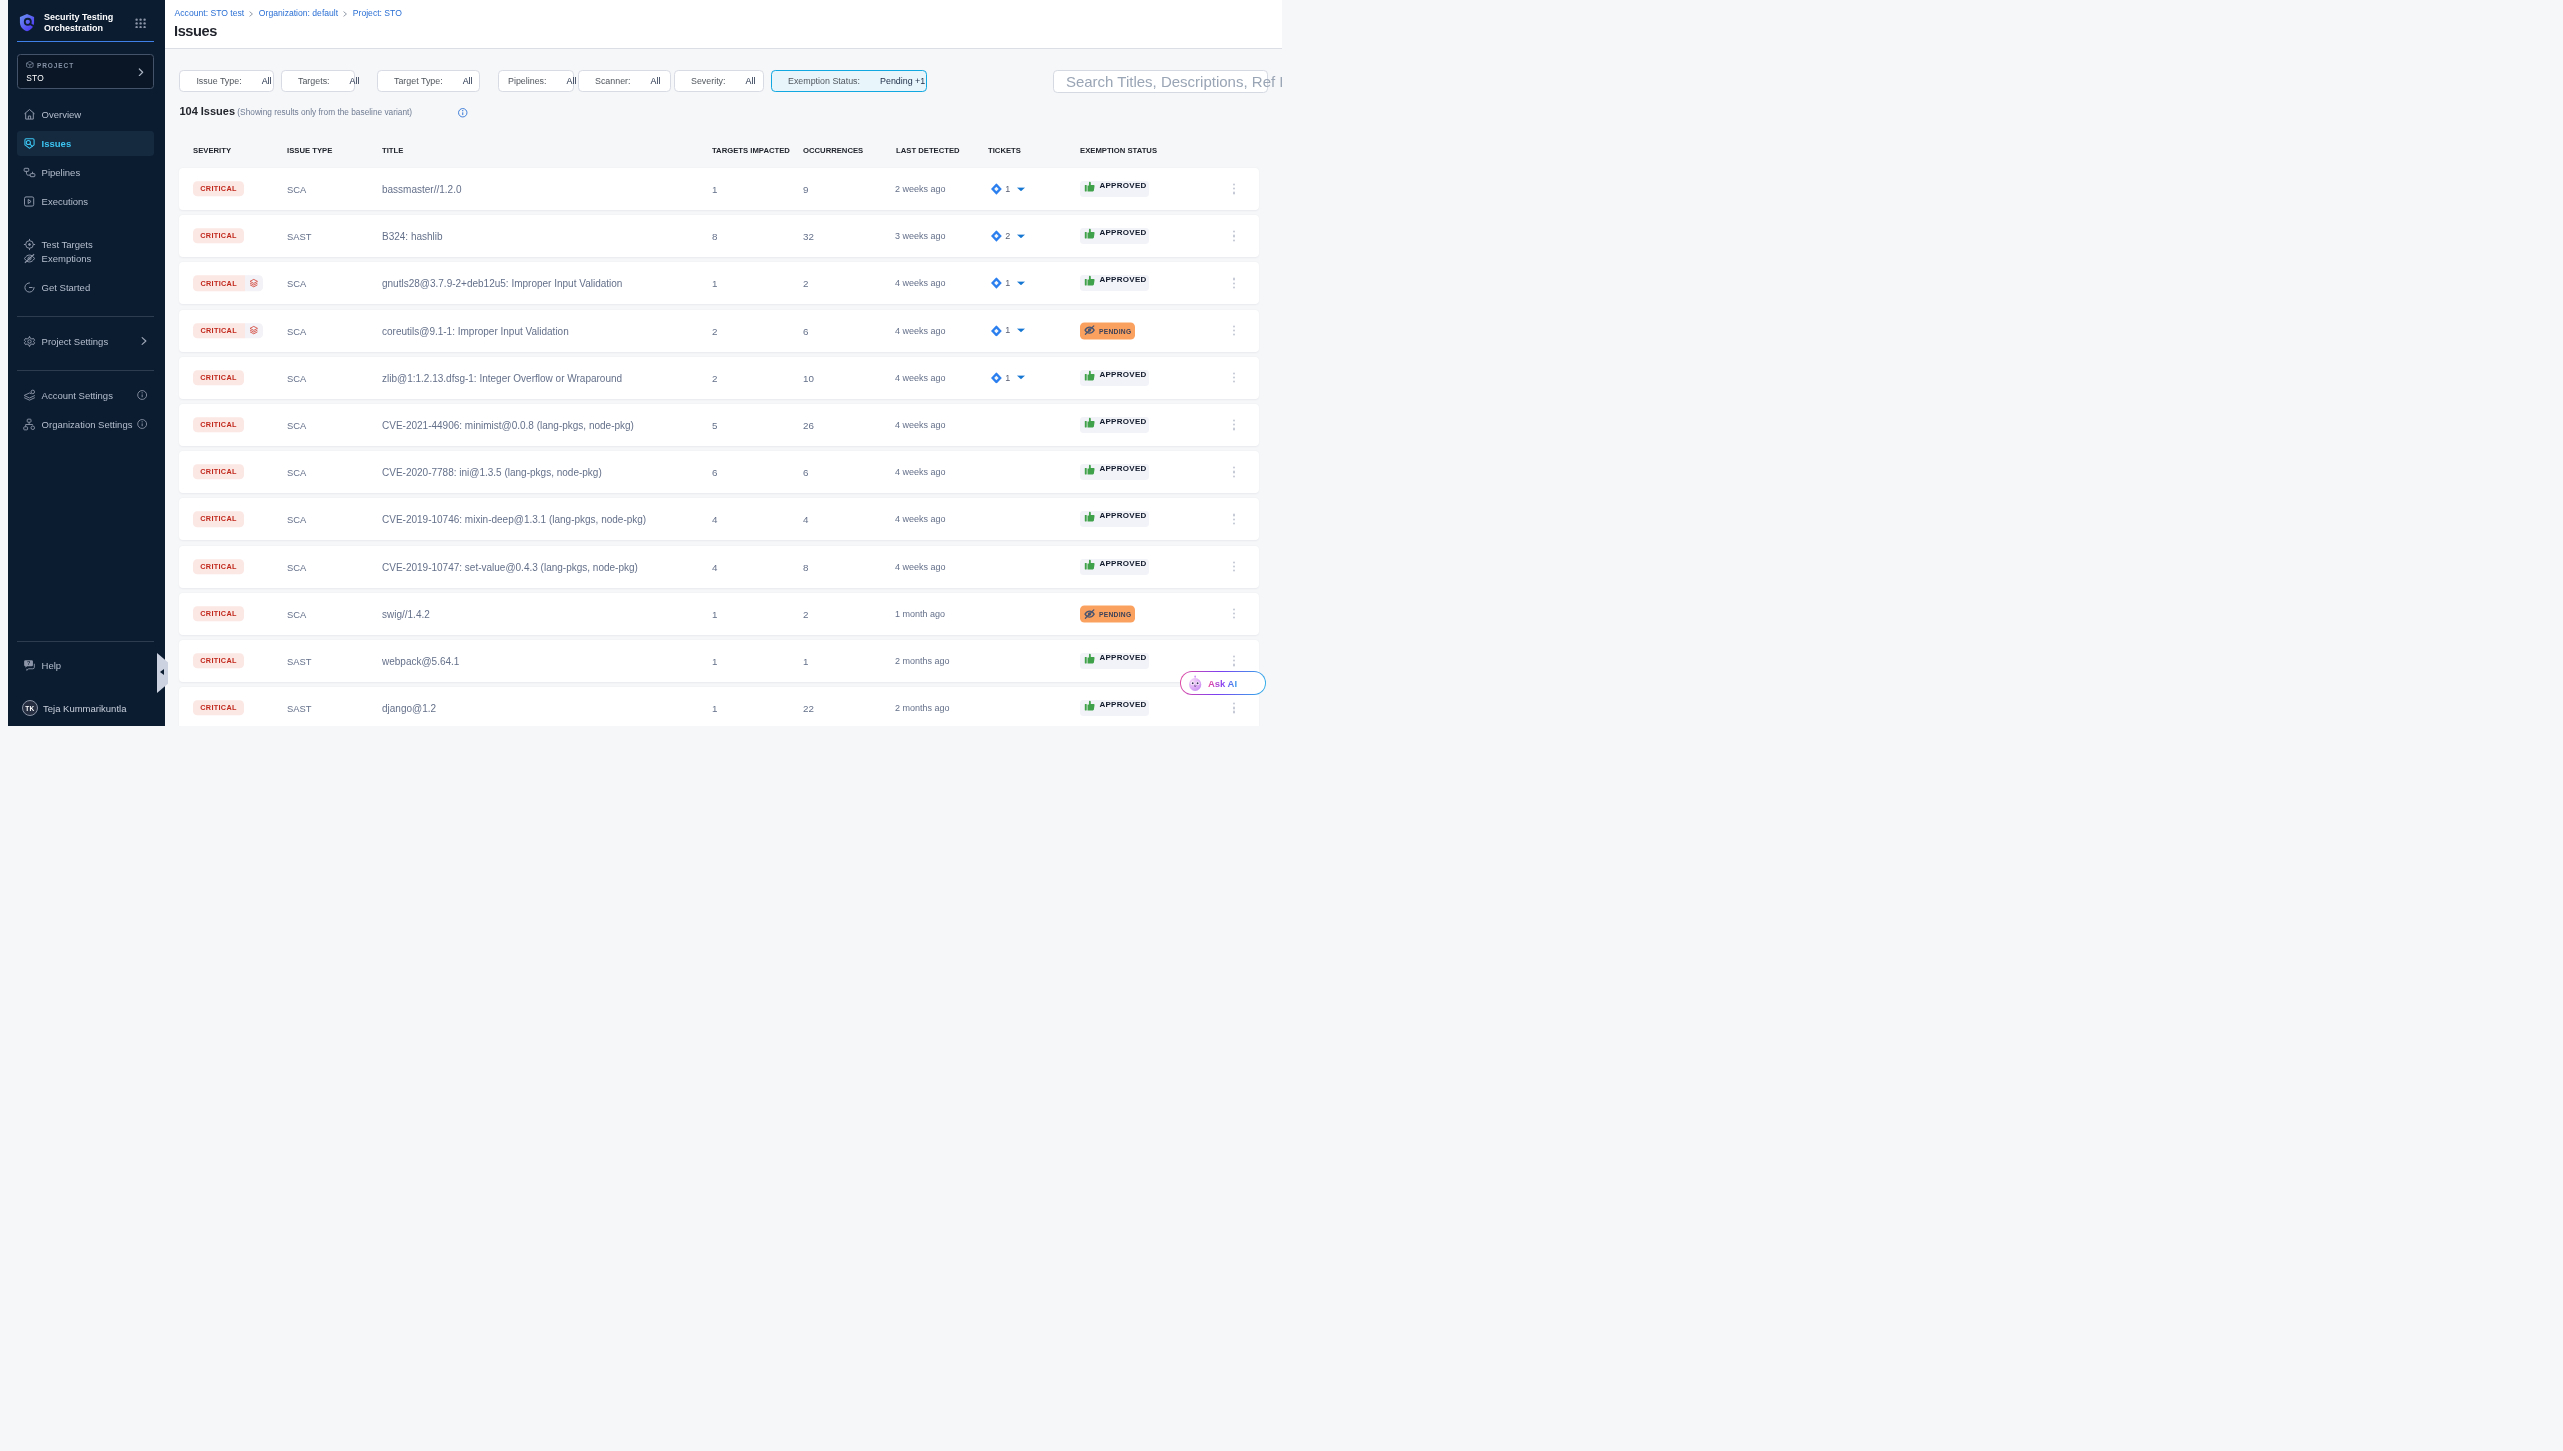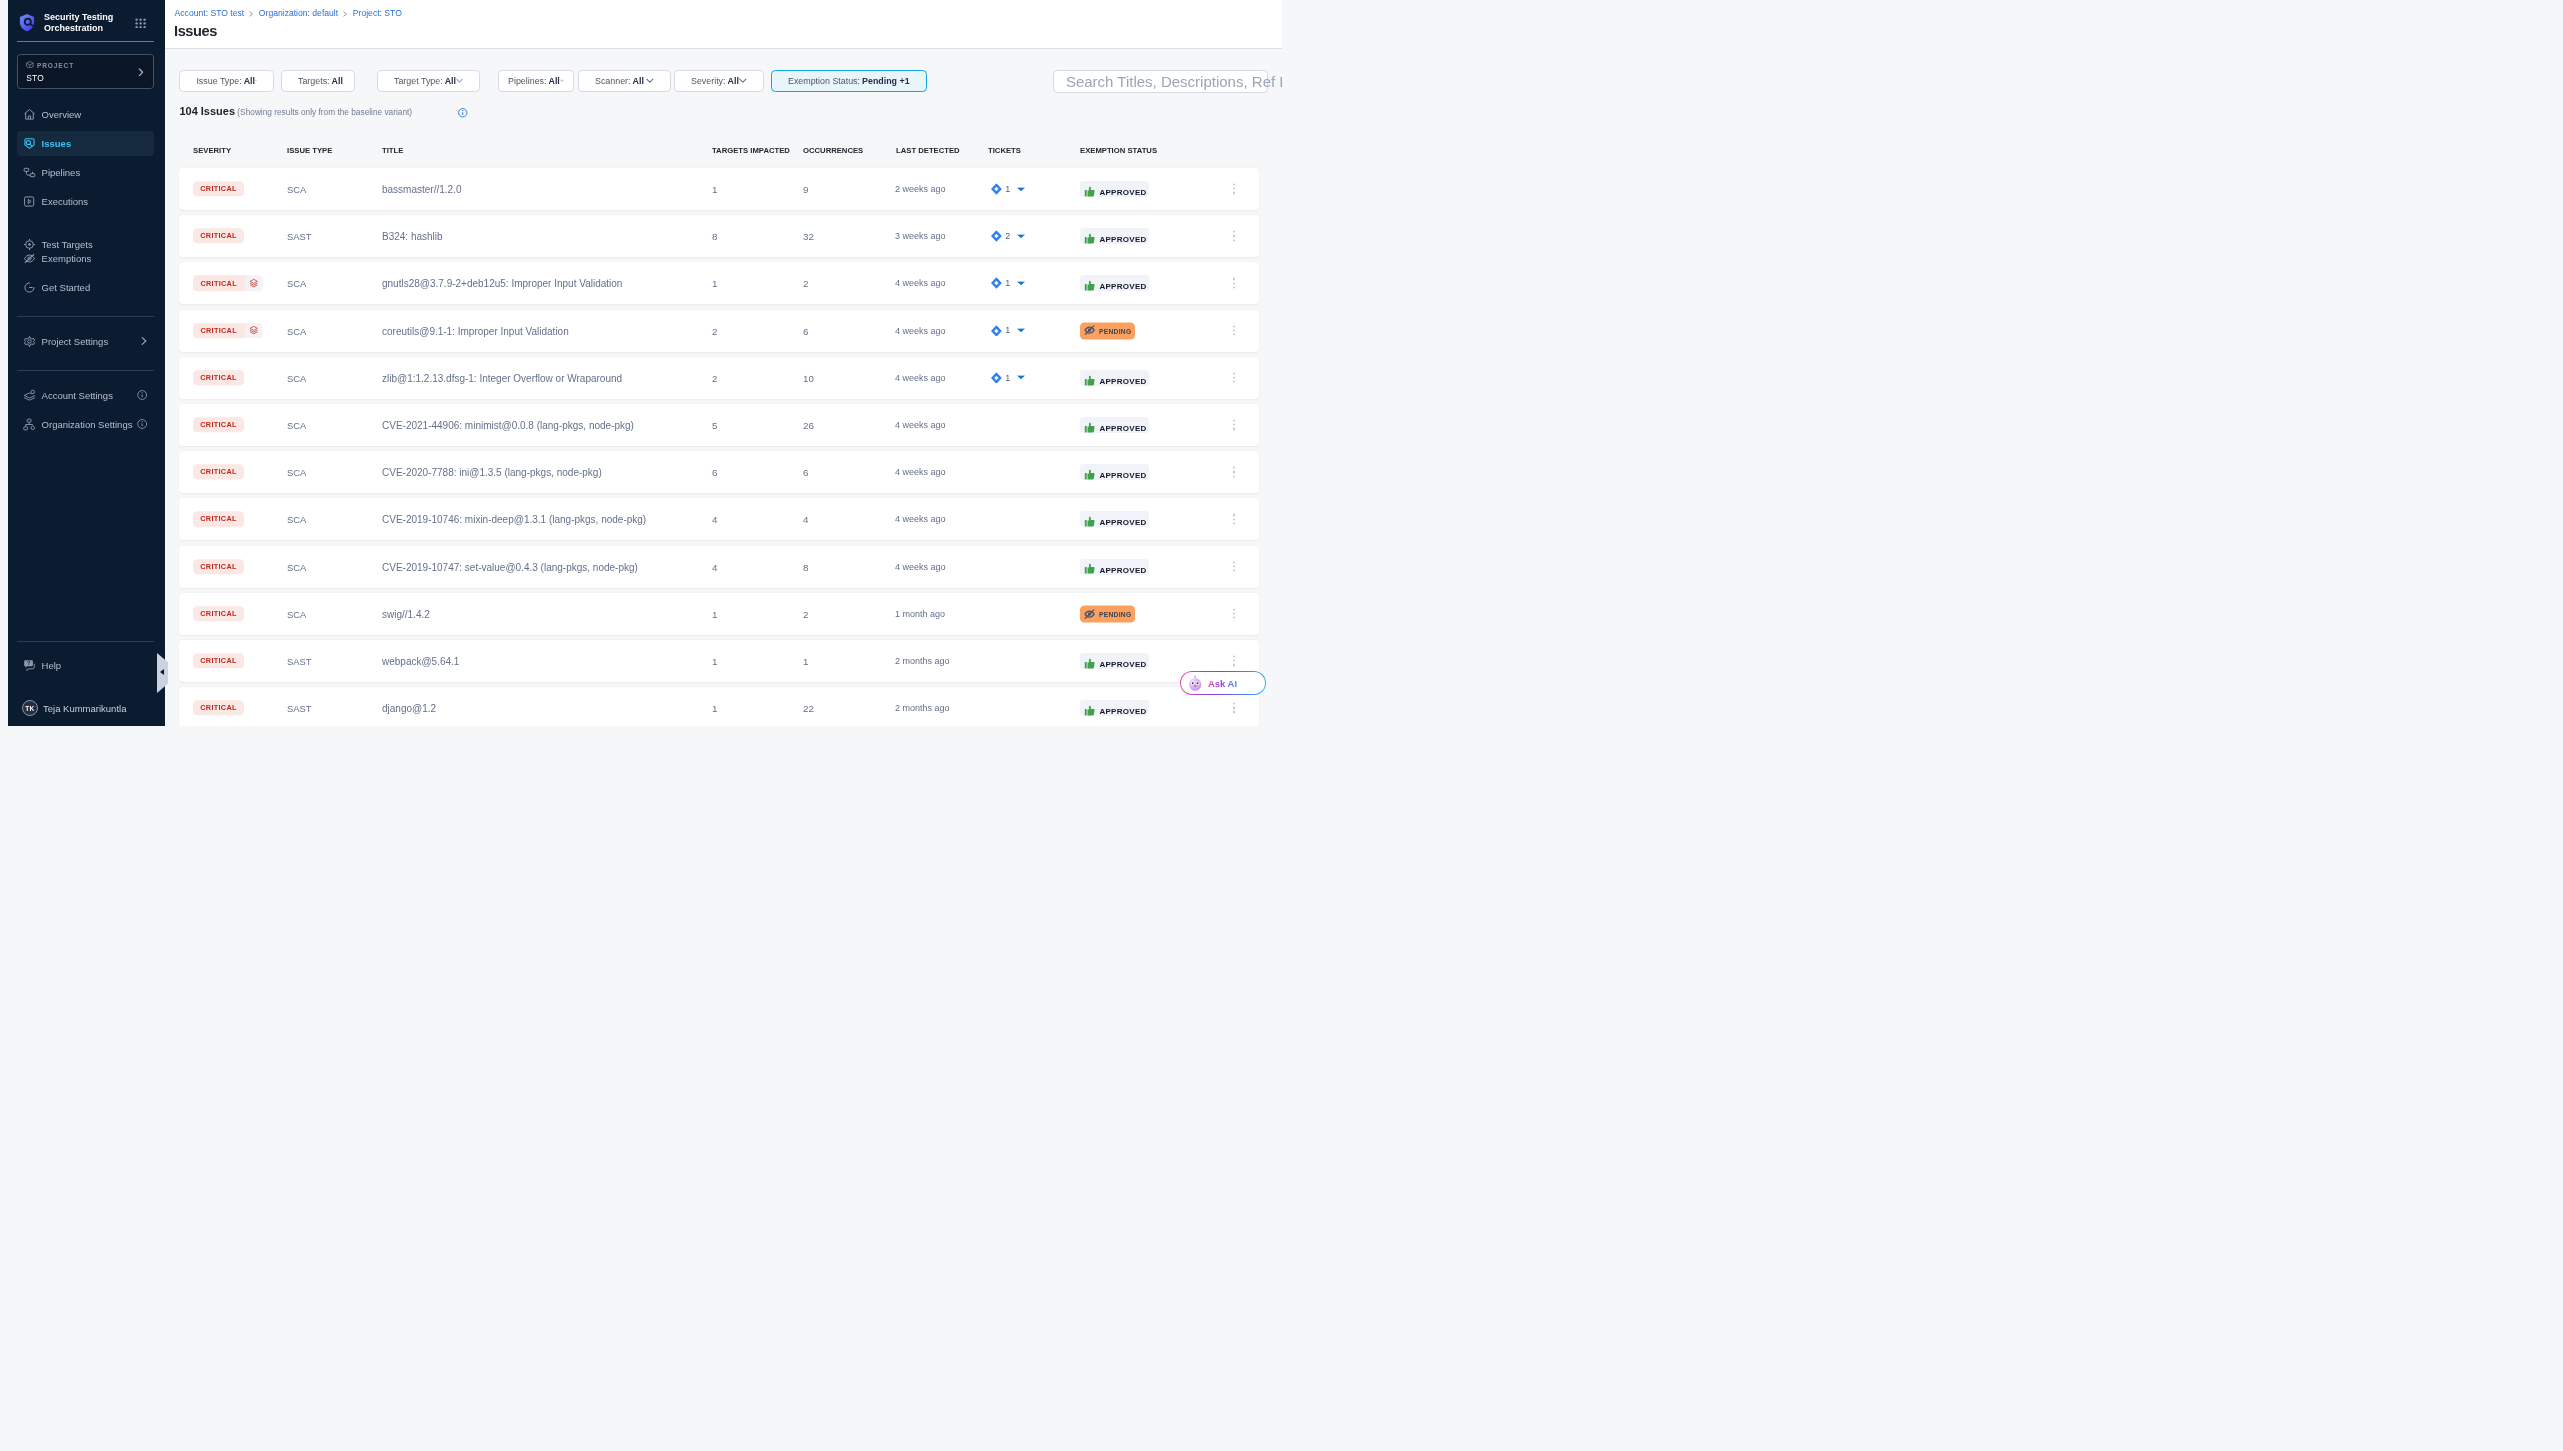--- a/index.html
+++ b/index.html
@@ -35,21 +35,21 @@
 
 .main { position:absolute; left:157px; top:0; right:0; height:726px; }
 .header { position:absolute; left:0; top:0; right:0; height:49px; background:#fff; border-bottom:0.9px solid #dcdee6; }
 .crumbs { position:absolute; left:17.6px; top:8.2px; font-size:8.6px; color:#2a6fd4; white-space:nowrap; }
 .crumbs .sep { display:inline-block; margin:0 5.2px; position:relative; top:0.4px; }
 .pagetitle { position:absolute; left:17px; top:23.4px; font-size:14.6px; letter-spacing:-0.4px; font-weight:bold; color:#23252e; }
 
 
 .filters { position:absolute; top:70px; left:0; right:0; height:22.4px; }
 .pill { position:absolute; height:22px; background:#fff; border:0.9px solid #d8dbe3; border-radius:4.3px; display:flex; align-items:center; font-size:8.9px; color:#51575e; padding:0 16px; white-space:nowrap; }
-.pill b { color:#22304a; margin-left:2px; font-weight:bold; }
+.pill b { color:#22304a; margin-left:20px; font-weight:normal; }
 .pill .car { margin-left:auto; }
 .pill.hl { background:#e8f6fc; border:1.3px solid #11a7e0; }
 .search { position:absolute; left:896px; width:215px; height:23px; top:0.4px; background:#fff; border:0.9px solid #d5dae2; border-radius:4.3px; display:flex; align-items:center; }
 .search .ph { color:#9aa5b5; font-size:15px; margin-left:5px; white-space:nowrap; }
 
 .countline { position:absolute; left:22.4px; top:105px; font-size:8.3px; color:#6f7c93; }
 .countline b { color:#22252c; font-size:11px; font-weight:bold; }
 
 
 .thead { position:absolute; top:146px; left:0; right:0; height:9.5px; font-size:7.7px; font-weight:bold; color:#22262e; }
@@ -62,21 +62,21 @@
 .sev.haslayer .crit { border-radius:4.3px 0 0 4.3px; padding:0 7.7px; }
 .sev .lay { background:#f2f2f7; width:18px; border-radius:0 4.3px 4.3px 0; display:flex; align-items:center; justify-content:center; }
 .c-type { left:108px; font-size:9.4px; }
 .c-title { left:203px; font-size:10px; }
 .c-t1 { left:533px; }
 .c-t2 { left:624px; }
 .c-t3 { left:716px; font-size:9px; }
 .c-tick { left:812px; display:flex; align-items:center; }
 .c-ex { left:901px; }
 .c-dots { left:1054px; }
-.appr { display:flex; align-items:flex-end; height:16px; background:#f2f3f8; border-radius:3.4px; padding:0 2.2px 0 4.3px; }
+.appr { display:flex; align-items:flex-start; height:16px; background:#f2f3f8; border-radius:3.4px; padding:0 2.2px 0 4.3px; }
 .appr .tx { color:#111a2c; font-size:8px; font-weight:bold; letter-spacing:0.3px; margin-left:3.9px; }
 .pend { display:flex; align-items:center; height:17px; background:#fba15f; border-radius:4.3px; padding:0 3.4px 0 4.3px; }
 .pend .tx { color:#3a4158; font-size:6.7px; font-weight:bold; letter-spacing:0.3px; margin-left:3.4px; }
 .dots3 { width:2.6px; height:11.2px; position:relative; }
 .dots3 i { position:absolute; left:0; width:2.3px; height:2.3px; border-radius:50%; background:#c3c7d4; }
 .dots3 i:nth-child(1){top:0;} .dots3 i:nth-child(2){top:4.2px;} .dots3 i:nth-child(3){top:8.4px;}
 
 .askai { position:absolute; left:1180px; top:671px; width:86px; height:24px; border-radius:12px; background:linear-gradient(100deg,#e54ba0,#7b3ff2 45%,#2fb3e8); padding:1.3px; z-index:9; }
 .askai .inner { width:100%; height:100%; background:#fff; border-radius:10.8px; display:flex; align-items:center; }
 .askai .face { width:16.3px; height:16.3px; margin-left:6px; }

